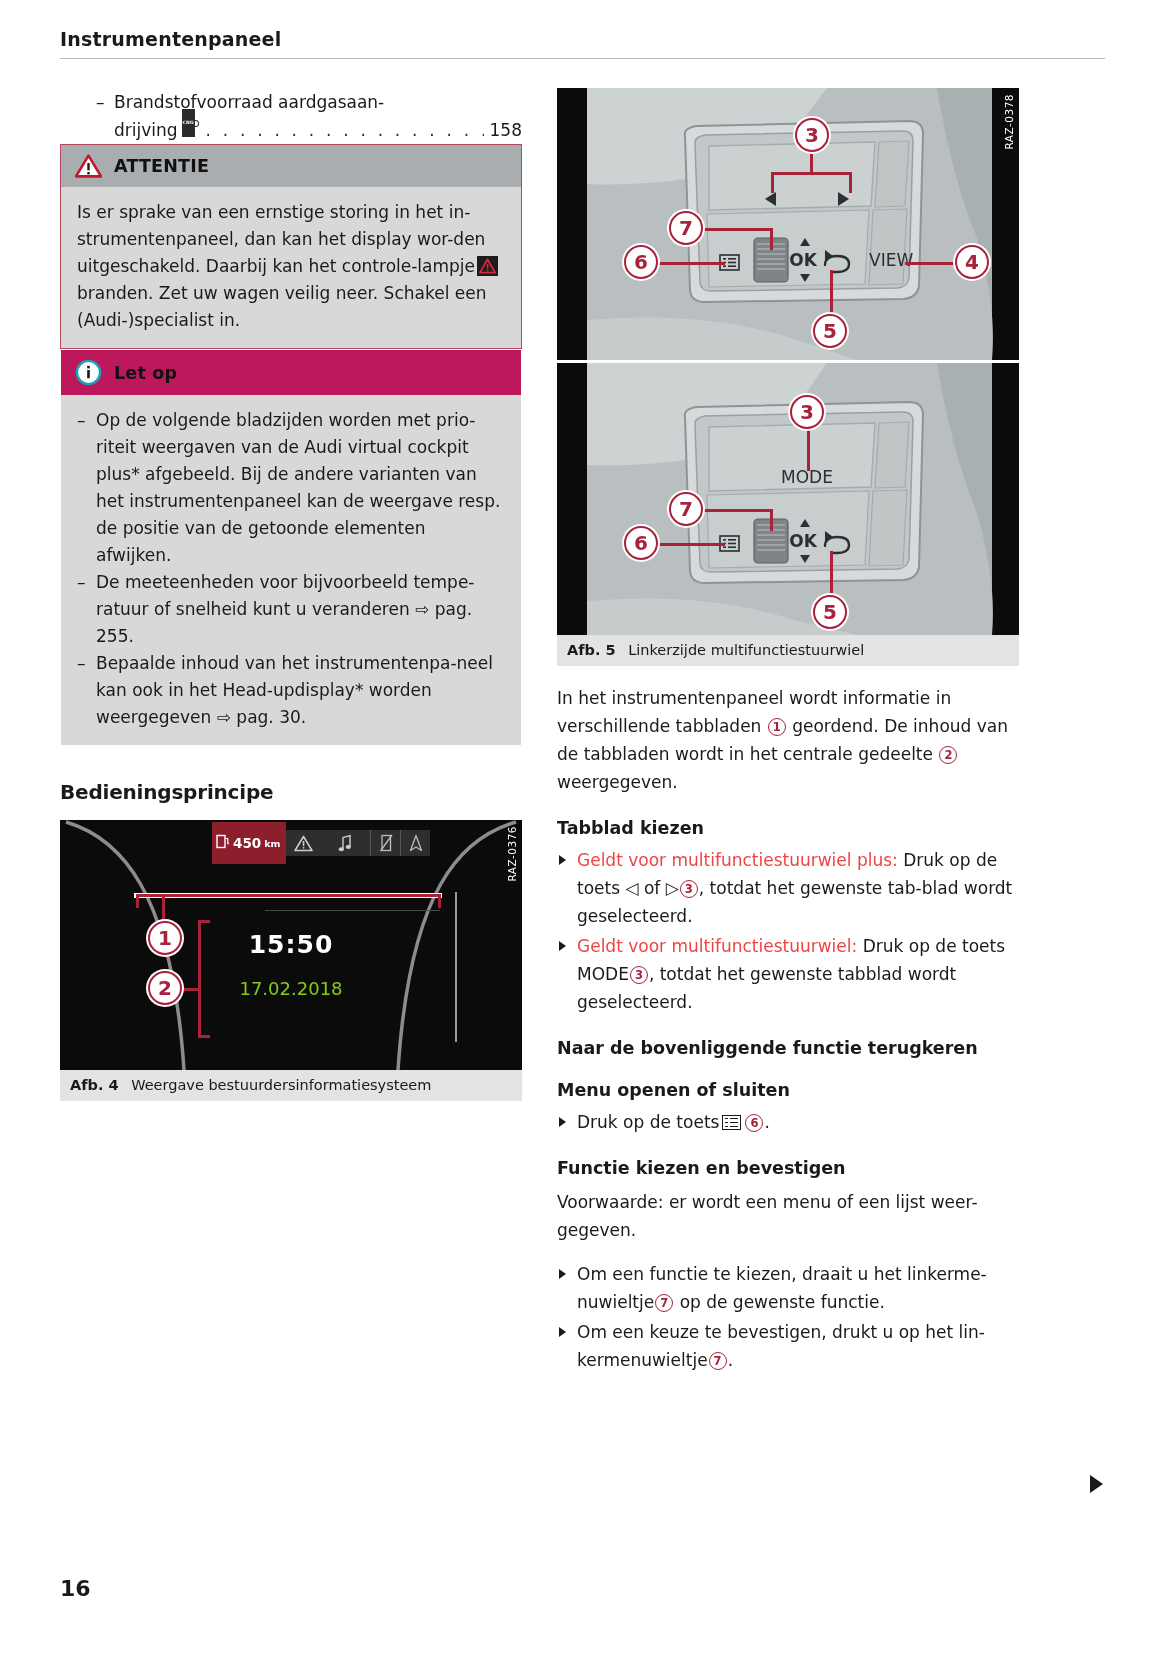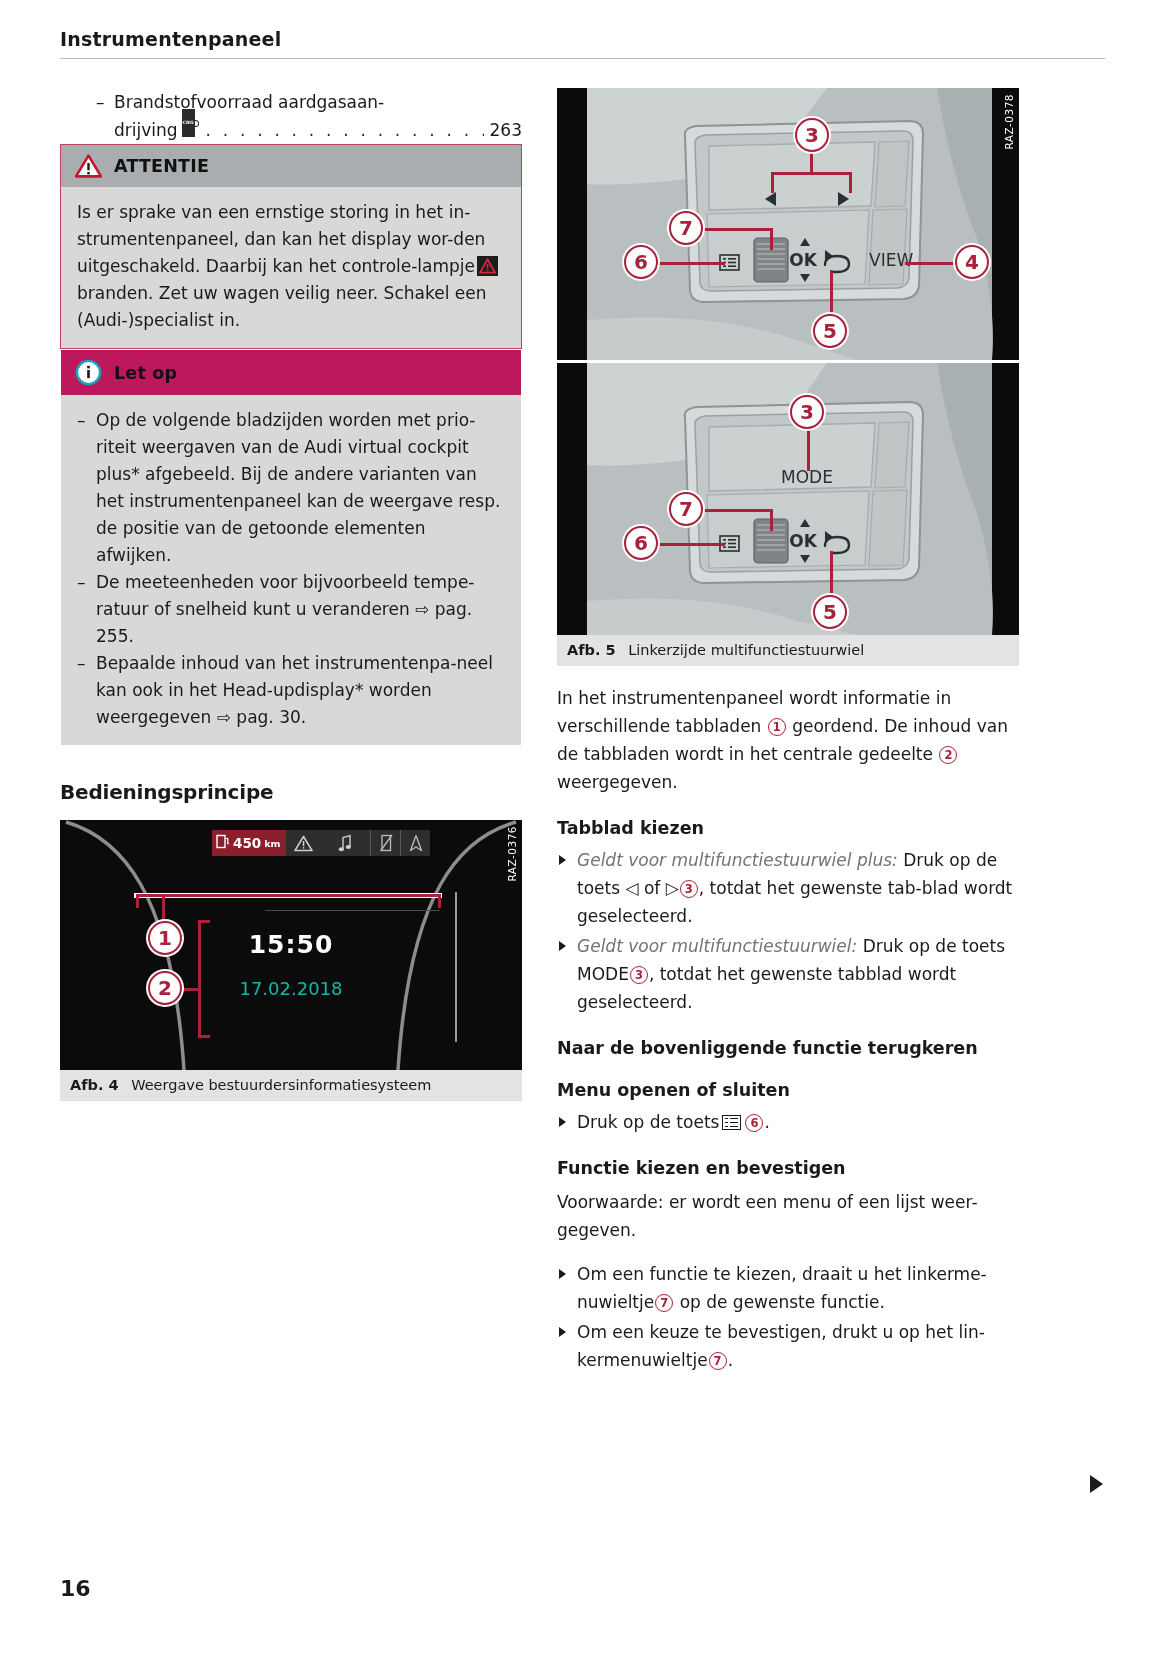--- a/index.html
+++ b/index.html
@@ -110,34 +110,34 @@
   }
   .raz.dark { color:#ffffff; }
 
   
   .dash-fig { background:#0b0b0b; height:250px; position:relative; overflow:hidden; }
   .dash-topbar {
     position:absolute; left:152px; top:10px; width:218px; height:26px;
     background:#2e2e2e; display:flex; align-items:center;
   }
   .fuelbadge {
-    background:#8d1f2d; color:#fff; height:26px; display:flex; align-items:center;
+    background:#8d1f2d; color:#fff; height:42px; display:flex; align-items:center;
     padding:0 6px 0 4px; gap:3px; font-size:13.5px; font-weight:bold;
   }
   .fuelbadge .km { font-size:9.5px; font-weight:bold; }
   .dash-topbar .seg {
     display:flex; align-items:center; justify-content:center; height:100%;
   }
   .dash-clock {
     position:absolute; left:0; right:0; top:110px; text-align:center;
     color:#fff; font-size:25px; font-weight:bold; letter-spacing:1px;
   }
   .dash-date {
     position:absolute; left:0; right:0; top:158px; text-align:center;
-    color:#14b8a6; font-size:18px;
+    color:#84cc16; font-size:18px;
   }
   .dash-sep {
     position:absolute; left:205px; top:90px; width:175px; height:1px; background:#4a4a4a;
   }
   .dash-vline { position:absolute; left:395px; top:72px; width:2px; height:150px; background:#9a9a9a; }
 
   .callout {
     position:absolute; width:34px; height:34px; border-radius:50%;
     background:#fff; border:2.4px solid #a82239; color:#a82239;
     font-size:20px; font-weight:bold; display:flex; align-items:center;
@@ -159,21 +159,21 @@
   .step-list { margin:0; padding:0; list-style:none; }
   .step-list li {
     position:relative; padding-left:20px; font-size:17px; line-height:28px;
     margin-bottom:2px;
   }
   .step-list li .tri {
     position:absolute; left:2px; top:9px; width:0; height:0;
     border-left:7px solid #1a1a1a; border-top:5px solid transparent;
     border-bottom:5px solid transparent;
   }
-  .cond { color:#737373;font-style:italic; }
+  .cond { color:#ef4444; }
 
   
   .inl-num {
     display:inline-block; width:18px; height:18px; line-height:16px;
     border:1.5px solid #a82239; border-radius:50%; color:#a82239;
     font-size:11.5px; font-weight:bold; text-align:center;
     vertical-align:1px; margin:0 1px;
   }
   .menu-glyph {
     display:inline-block; width:19px; height:15px; border:1.6px solid #1a1a1a;
@@ -212,21 +212,21 @@
     <span class="dash">–</span>
     <div class="l1"><span>Brandstofvoorraad aardgasaan-</span></div>
     <div class="l2">
       <span>drijving</span>
       <span class="cng-icon">
         <span class="body"></span>
           <span class="nozzle"></span>
           <span class="cng">CNG</span>
       </span>
       <span class="dots">. . . . . . . . . . . . . . . . . .</span>
-      <span class="toc-page">263</span>
+      <span class="toc-page">158</span>
     </div>
   </div>
 
   <div class="notice notice-warning">
     <div class="nhead">
       <span class="tri-icon">
         <svg width="27" height="24" viewBox="0 0 27 24">
           <polygon points="13.5,1.6 26,22.4 1,22.4" fill="#ffffff" stroke="#c0182e" stroke-width="2.6" stroke-linejoin="round"></polygon>
           <rect x="12.3" y="9" width="2.4" height="7.3" fill="#1a1a1a"></rect>
           <rect x="12.3" y="18" width="2.4" height="2.4" fill="#1a1a1a"></rect>

